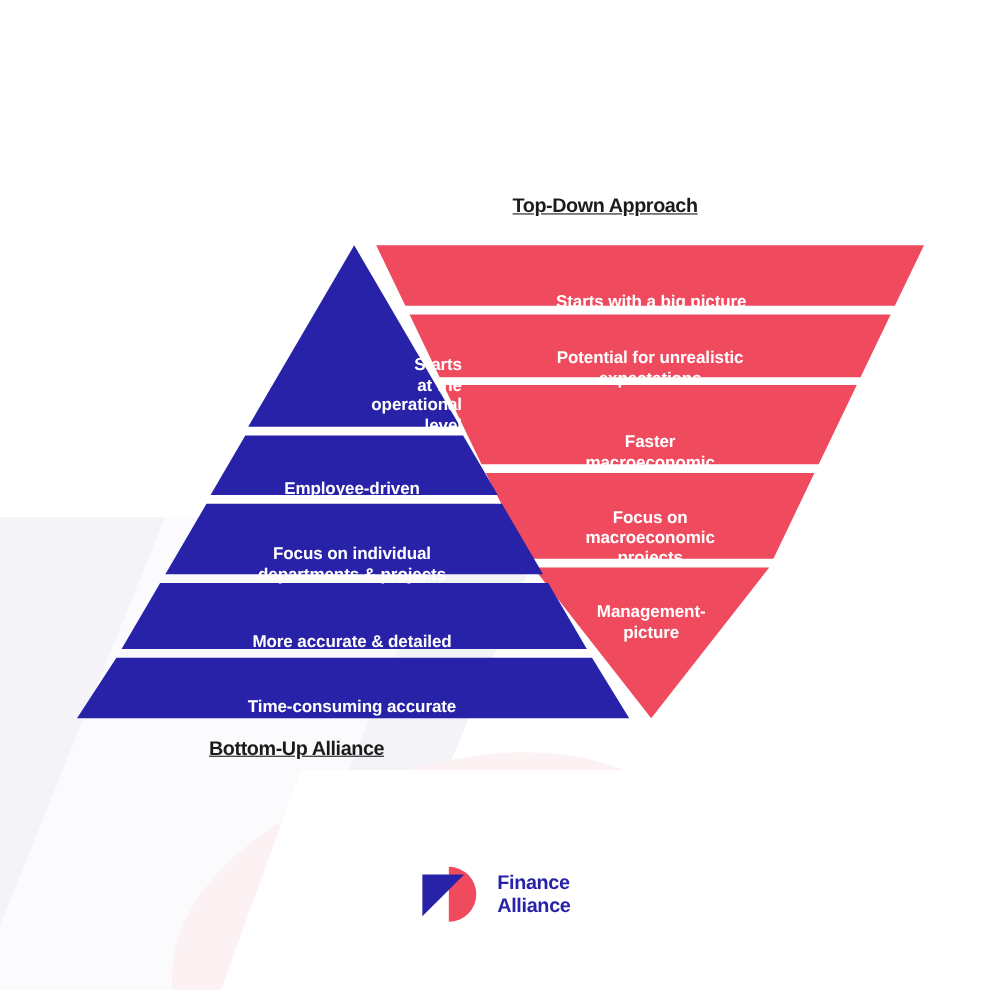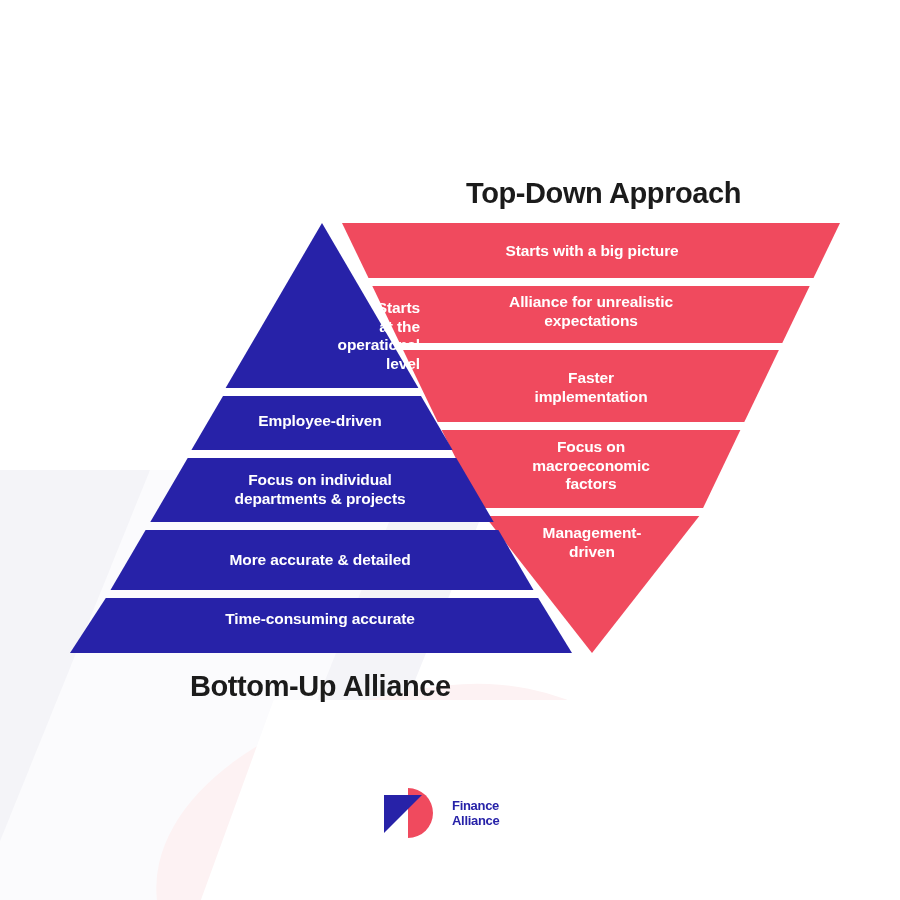--- a/index.html
+++ b/index.html
@@ -78,48 +78,50 @@
   
   .label {
     position: absolute;
     color: #ffffff;
     font-weight: bold;
     font-size: 15.5px;
     line-height: 1.2;
     text-align: center;
     letter-spacing: -0.1px;
     white-space: pre-line;
+    margin-top: 24px;
   }
   .heading {
     position: absolute;
     color: #1b1b1b;
     font-weight: bold;
-    font-size: 29px;
+    font-size: 18px;
     letter-spacing: -0.4px;
     white-space: nowrap;
+    text-decoration: underline;
   }
 
   
   .logo {
     position: absolute;
     left: 382px;
     top: 786px;
     display: flex;
     align-items: center;
     gap: 12px;
   }
   .logo-mark {
     width: 58px;
     height: 54px;
     position: relative;
   }
   .logo-text {
     color: #2722a8;
     font-weight: bold;
-    font-size: 13px;
+    font-size: 18px;
     line-height: 1.18;
     letter-spacing: -0.3px;
     white-space: pre-line;
   }
 </style>
 </head>
 <body>
 
 <div id="canvas">
 
@@ -158,32 +160,32 @@
       <polygon fill="#2722a8" points="105.8,598 538.2,598 572,653 70,653"></polygon>
     </g>
   </svg>
 
   <div class="heading" style="left:466px; top:177px;">Top-Down Approach</div>
 
   <div class="heading" style="left:190px; top:670px;">Bottom-Up Alliance</div>
 
   <div class="label" style="left:442px; top:242px; width:300px;">Starts with a big picture</div>
 
-  <div class="label" style="left:441px; top:293px; width:300px;">Alliance for unrealistic
+  <div class="label" style="left:441px; top:293px; width:300px;">Potential for unrealistic
 expectations</div>
 
   <div class="label" style="left:441px; top:369px; width:300px;">Faster
-implementation</div>
+macroeconomic</div>
 
   <div class="label" style="left:441px; top:438px; width:300px;">Focus on
 macroeconomic
-factors</div>
+projects</div>
 
   <div class="label" style="left:442px; top:524px; width:300px;">Management-
-driven</div>
+picture</div>
 
   <div class="label" style="left:220px; top:299px; width:200px;text-align:right;">Starts
 at the
 operational
 level</div>
 
   <div class="label" style="left:170px; top:412px; width:300px;">Employee-driven</div>
 
   <div class="label" style="left:170px; top:471px; width:300px;">Focus on individual
 departments &amp; projects</div>

